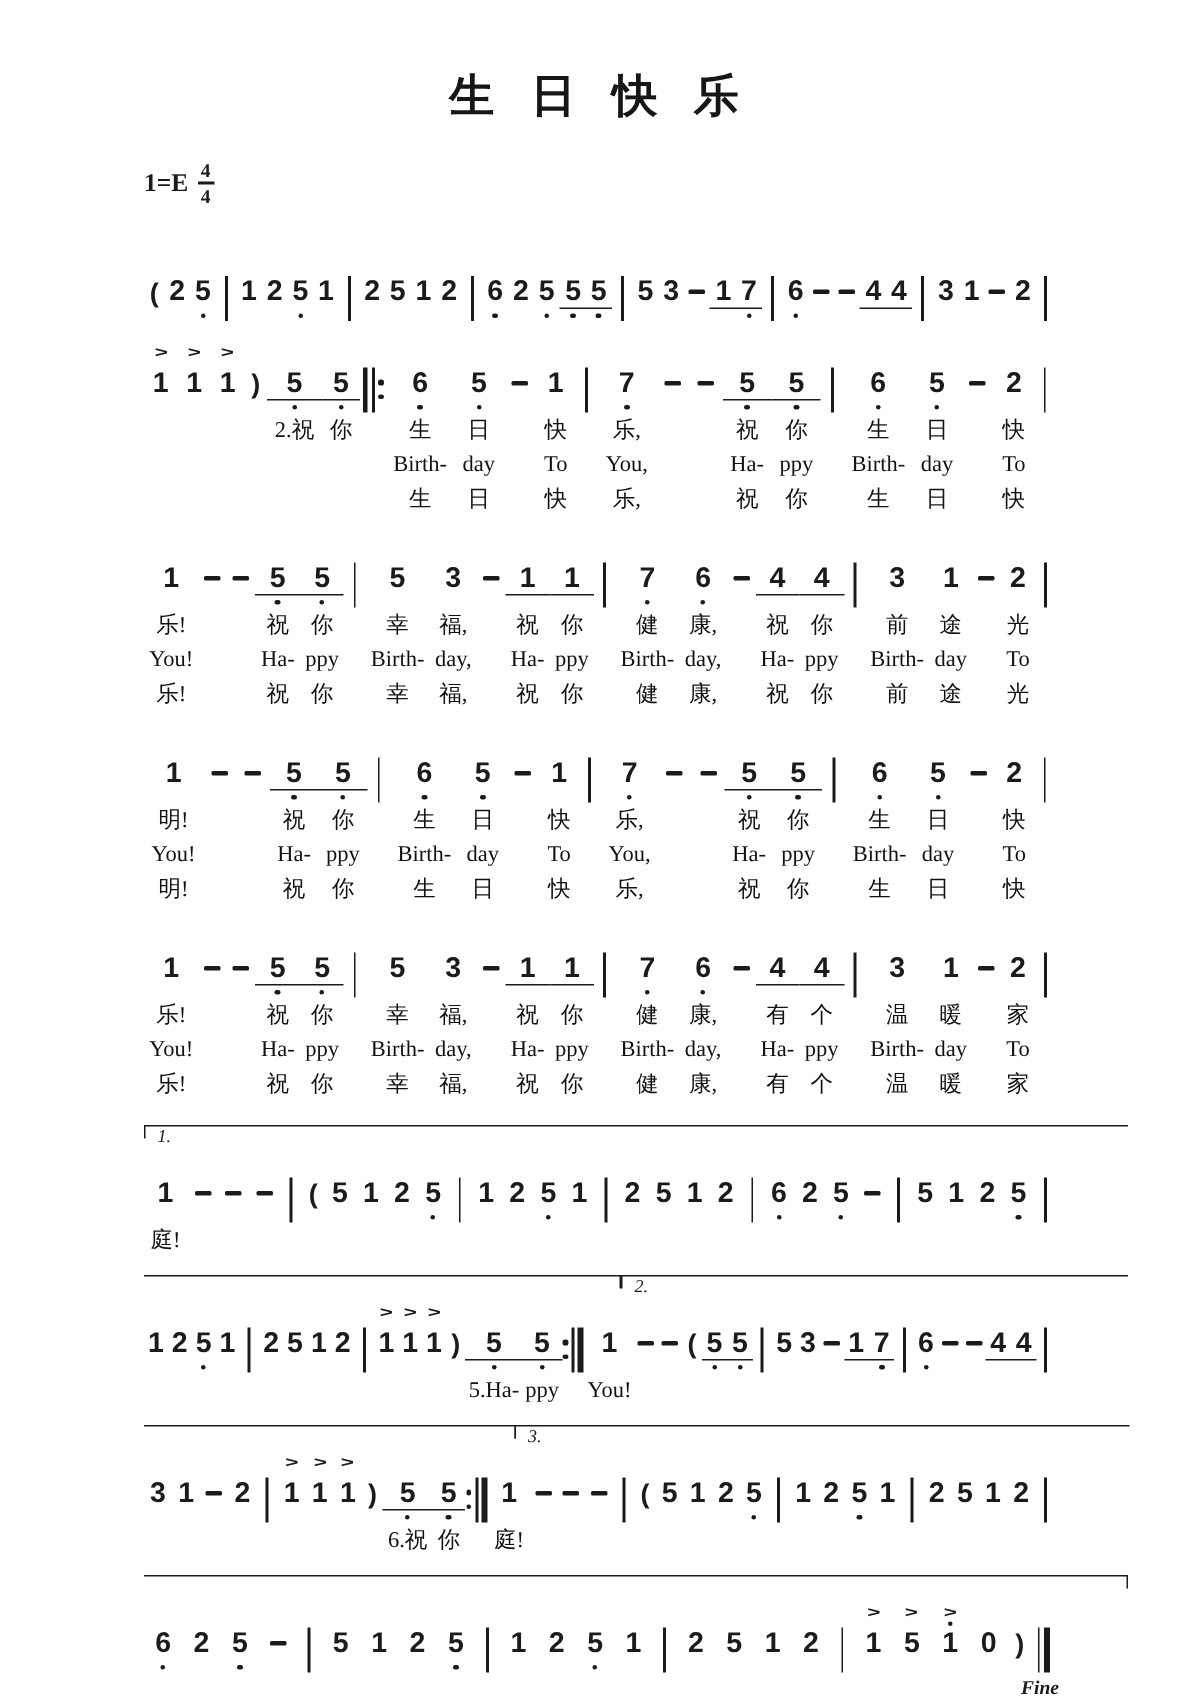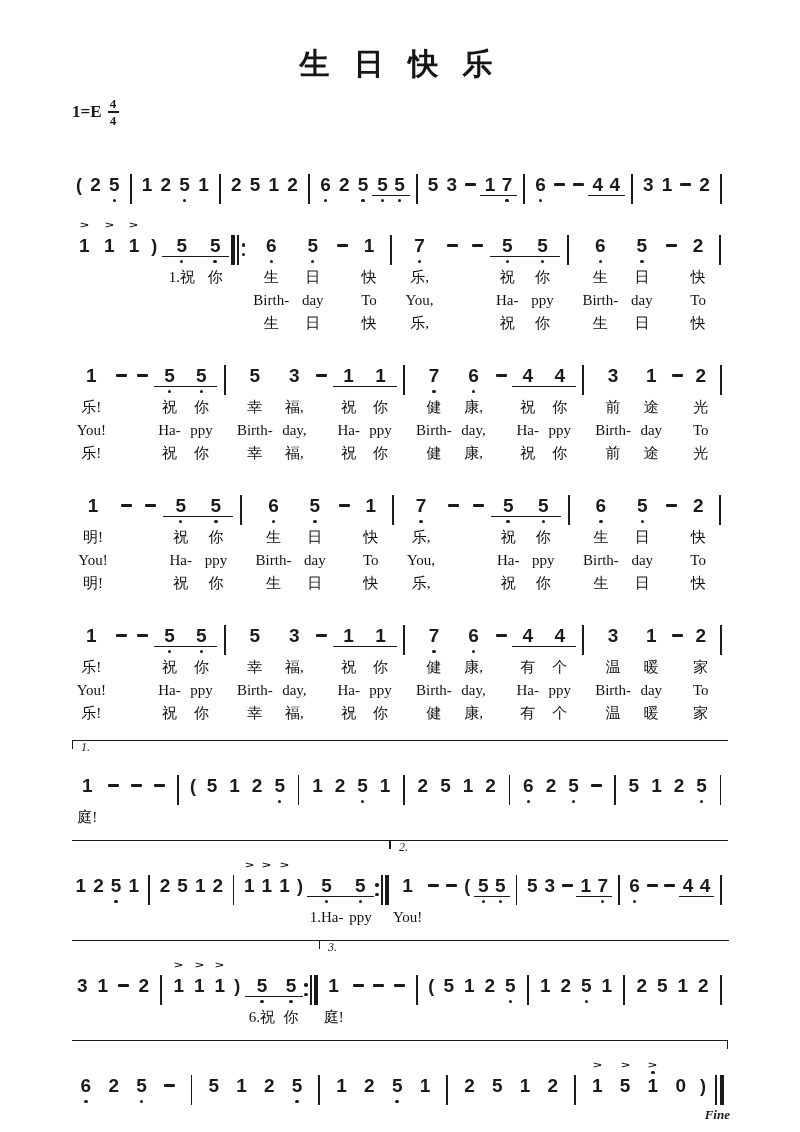--- a/index.html
+++ b/index.html
@@ -1,29 +1,29 @@
 <!DOCTYPE html>
 <html><head>
 <meta charset="utf-8">
 <style>
   html,body{margin:0;padding:0;background:#fff;}
   .page{
     width:800px;height:1132px;overflow:hidden;box-sizing:border-box;
     background:#fff;color:#1b1b1b;
-    padding:36px 72px 10px;
+    padding:36px 96px 10px;
     font-family:"Liberation Sans",sans-serif;
   }
   
   .titlebar{text-align:center;margin:0 0 0;}
   .titlebar h1{
     margin:8px 0 0;font-size:30px;font-weight:bold;letter-spacing:8px;
     font-family:"Liberation Sans",sans-serif;color:#161616;
   }
   .keysig{
-    margin-top:12px;height:30px;display:flex;align-items:center;gap:6px;
+    margin-top:22px;height:30px;display:flex;align-items:center;gap:6px;
     font-family:"Liberation Serif",serif;font-weight:bold;font-size:17px;
   }
   .ts{display:inline-flex;flex-direction:column;align-items:center;line-height:1;}
   .ts .tst,.ts .tsb{font-size:13px;font-weight:bold;font-family:"Liberation Serif",serif;}
   .ts .tsl{width:11px;height:1.5px;background:#1b1b1b;margin:1px 0;}
   
   #score{margin-top:30px;}
   .system{position:relative;margin-bottom:13px;}
   .system.has-volta{padding-top:20px;margin-bottom:9px;}
   .tokens{display:flex;align-items:stretch;width:100%;}
@@ -597,21 +597,21 @@
               <div class="slot"></div>
             </div>
             <div class="r-note u">
               <span class="dg">5</span>
             </div>
             <div class="r-lo">
               <div class="slot">
                 <div class="dot"></div>
               </div>
             </div>
-            <div class="r-ly zh">1.祝</div>
+            <div class="r-ly zh">2.祝</div>
             <div class="r-ly en"></div>
             <div class="r-ly zh"></div>
           </div>
           <div class="tok">
             <div class="r-acc"></div>
             <div class="r-hi">
               <div class="slot"></div>
             </div>
             <div class="r-note u">
               <span class="dg">5</span>
@@ -2627,21 +2627,21 @@
               <div class="slot"></div>
             </div>
             <div class="r-note u">
               <span class="dg">5</span>
             </div>
             <div class="r-lo">
               <div class="slot">
                 <div class="dot"></div>
               </div>
             </div>
-            <div class="r-ly zh">1.Ha-</div>
+            <div class="r-ly zh">5.Ha-</div>
           </div>
           <div class="tok">
             <div class="r-acc"></div>
             <div class="r-hi">
               <div class="slot"></div>
             </div>
             <div class="r-note u">
               <span class="dg">5</span>
             </div>
             <div class="r-lo">

